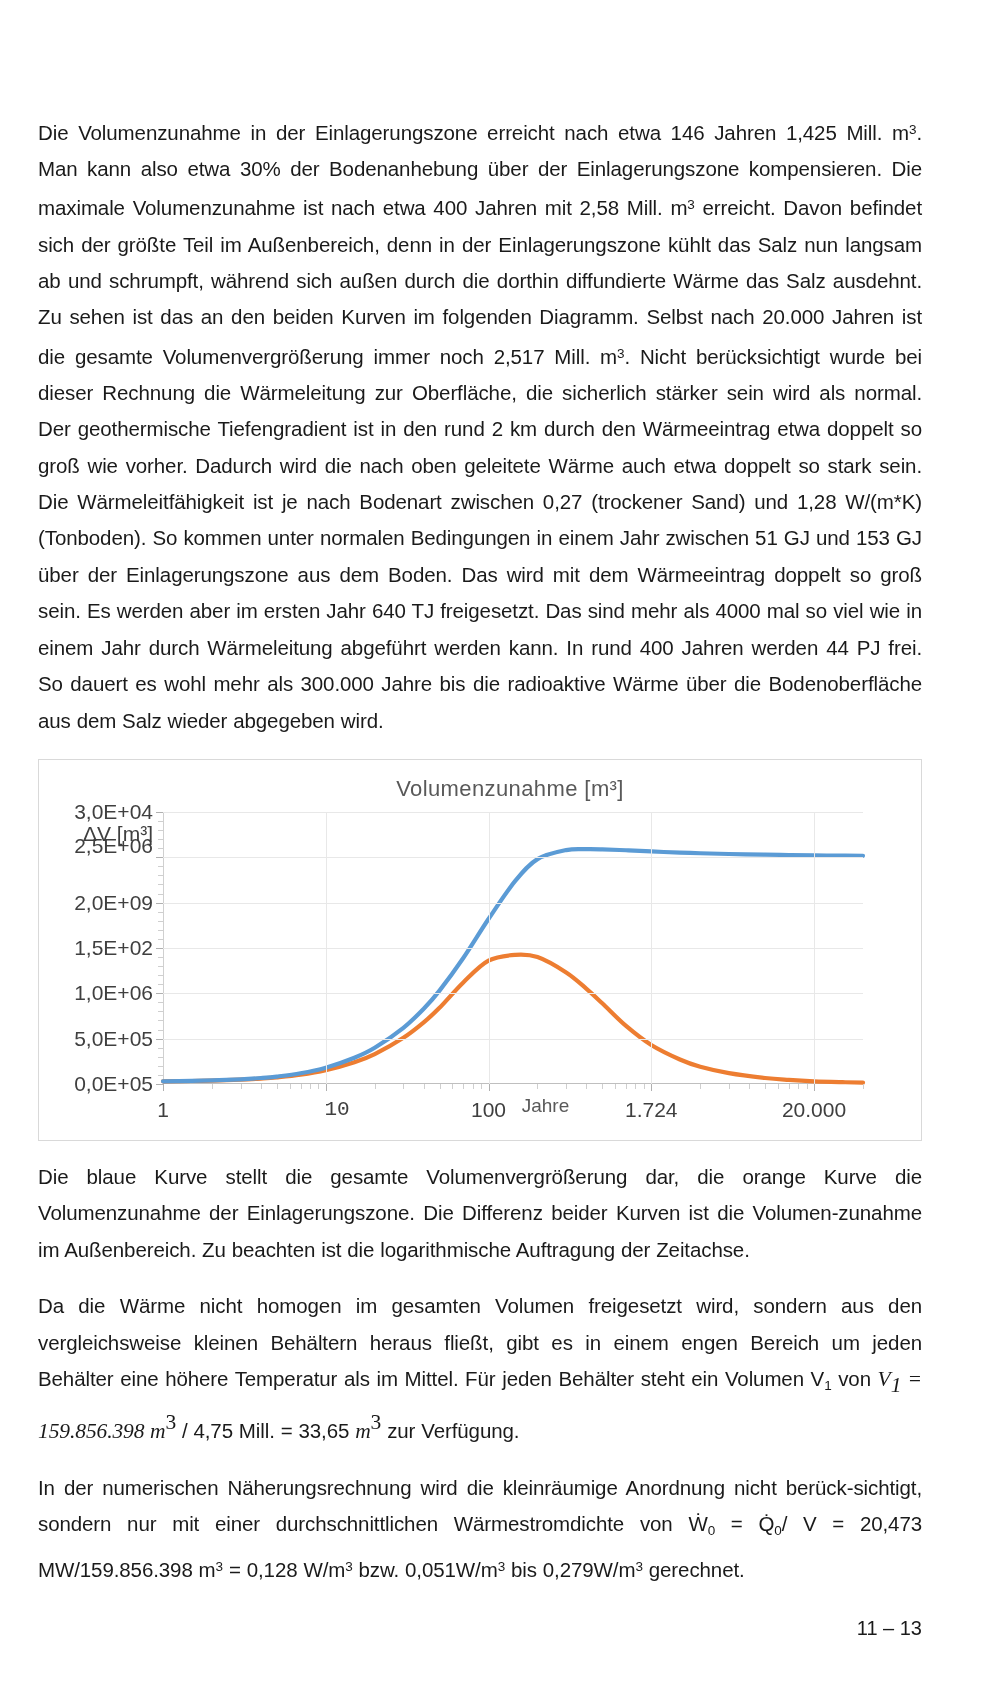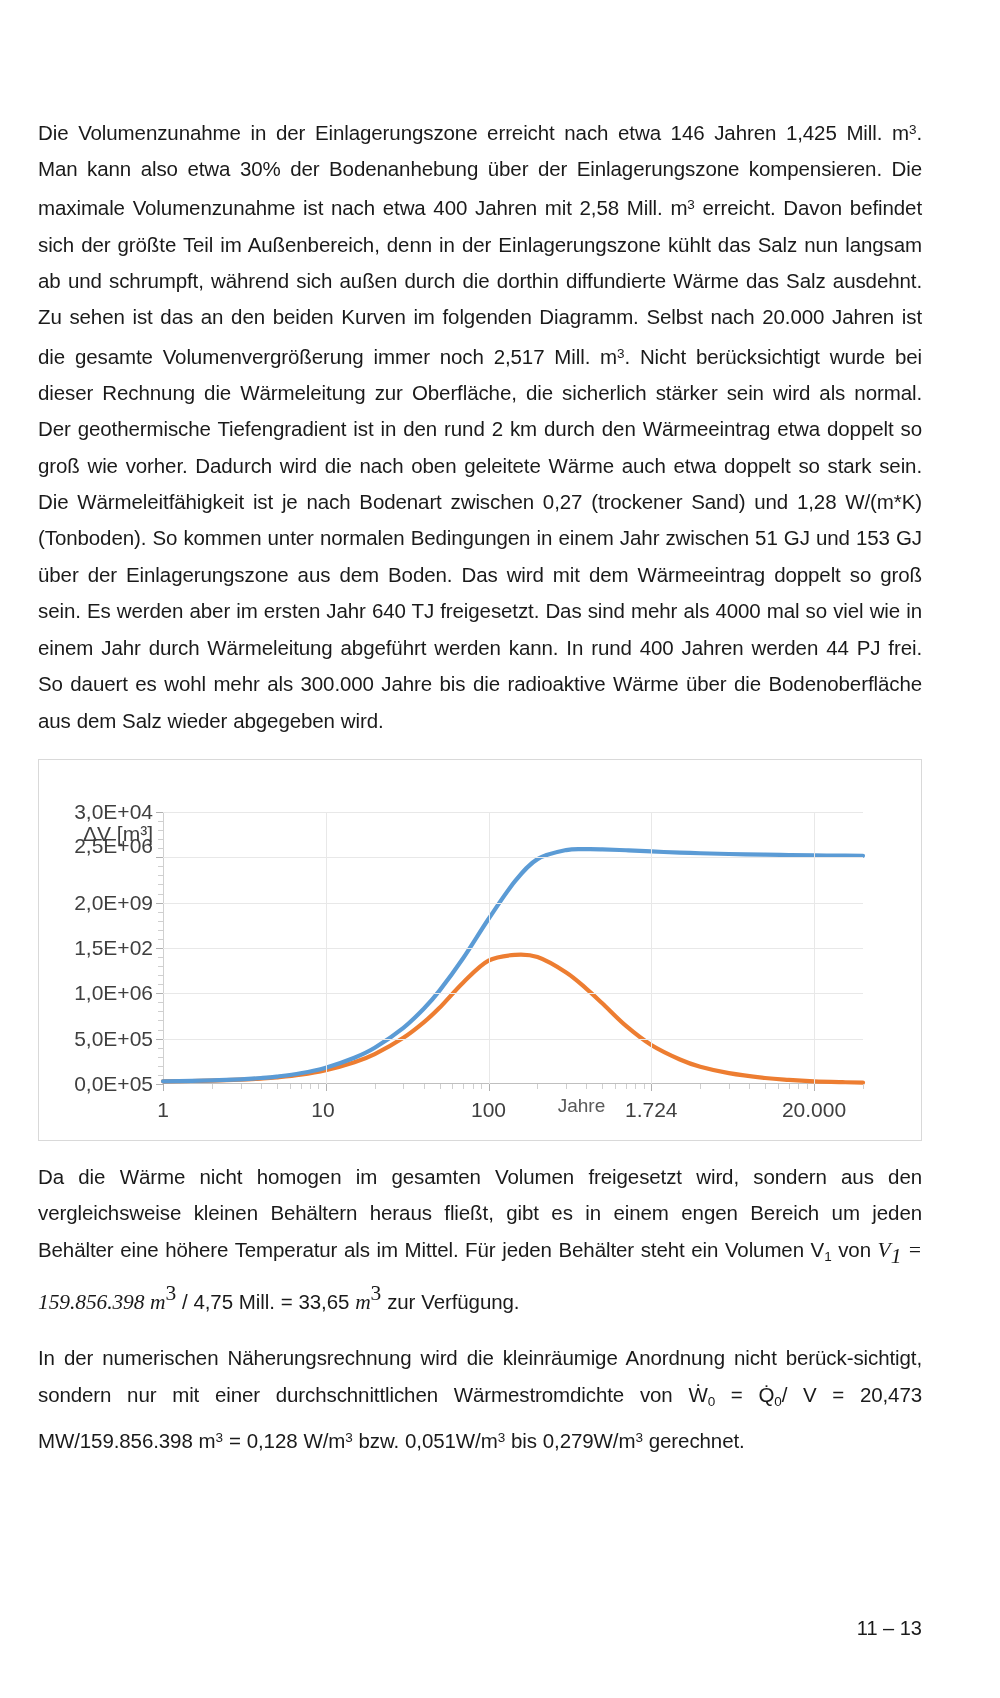--- a/index.html
+++ b/index.html
@@ -187,20 +187,21 @@
 <body>
 
 <div class="page">
   <div class="content">
 
 
     <p class="body-par" id="par2">Die Volumenzunahme in der Einlagerungszone erreicht nach etwa 146 Jahren 1,425 Mill. m<sup>3</sup>. Man kann also etwa 30% der Bodenanhebung über der Einlagerungszone kompensieren. Die maximale Volumenzunahme ist nach etwa 400 Jahren mit 2,58 Mill. m<sup>3</sup> erreicht. Davon befindet sich der größte Teil im Außenbereich, denn in der Einlagerungszone kühlt das Salz nun langsam ab und schrumpft, während sich außen durch die dorthin diffundierte Wärme das Salz ausdehnt. Zu sehen ist das an den beiden Kurven im folgenden Diagramm. Selbst nach 20.000 Jahren ist die gesamte Volumenvergrößerung immer noch 2,517 Mill. m<sup>3</sup>. Nicht berücksichtigt wurde bei dieser Rechnung die Wärmeleitung zur Oberfläche, die sicherlich stärker sein wird als normal. Der geothermische Tiefengradient ist in den rund 2 km durch den Wärmeeintrag etwa doppelt so groß wie vorher. Dadurch wird die nach oben geleitete Wärme auch etwa doppelt so stark sein. Die Wärmeleitfähigkeit ist je nach Bodenart zwischen 0,27 (trockener Sand) und 1,28 W/(m*K)(Tonboden). So kommen unter normalen Bedingungen in einem Jahr zwischen 51 GJ und 153 GJ über der Einlagerungszone aus dem Boden. Das wird mit dem Wärmeeintrag doppelt so groß sein. Es werden aber im ersten Jahr 640 TJ freigesetzt. Das sind mehr als 4000 mal so viel wie in einem Jahr durch Wärmeleitung abgeführt werden kann. In rund 400 Jahren werden 44 PJ frei. So dauert es wohl mehr als 300.000 Jahre bis die radioaktive Wärme über die Bodenoberfläche aus dem Salz wieder abgegeben wird.</p>
 
     <div class="chart-box">
 
+      <div class="chart-title">Volumenzunahme  [m³]</div>
 
       <div class="ylabels" id="ylabels">
           <div class="ytick-label" style="top: 272px;">0,0E+05</div>
           <div class="ytick-label" style="top: 226.667px;">5,0E+05</div>
           <div class="ytick-label" style="top: 181.333px;">1,0E+06</div>
           <div class="ytick-label" style="top: 136px;">1,5E+02</div>
           <div class="ytick-label" style="top: 90.6667px;">2,0E+09</div>
           <div class="ytick-label" style="top: 34px;">2,5E+06</div>
           <div class="ytick-label" style="top: 0px;">3,0E+04</div>
           <div class="yaxis-title" style="top: 9.66667px;">ΔV [m³]</div>
@@ -289,28 +290,29 @@
           <div class="xtick-minor" style="left: 602.014px;"></div>
           <div class="xtick-minor" style="left: 614.901px;"></div>
           <div class="xtick-minor" style="left: 625.796px;"></div>
           <div class="xtick-minor" style="left: 635.235px;"></div>
           <div class="xtick-minor" style="left: 643.56px;"></div>
           <div class="xtick-minor" style="left: 700px;"></div>
         </div>
 
       <div id="xlabels">
           <div class="xtick-label" style="left: 124px;">1</div>
-          <div class="xtick-label" style="left: 284px;">10</div>
+          <div class="xtick-label" style="left: 298px; font-family: Liberation Mono, monospace;">10</div>
           <div class="xtick-label" style="left: 449.503px;">100</div>
           <div class="xtick-label" style="left: 612.255px;">1.724</div>
           <div class="xtick-label" style="left: 775.007px;">20.000</div>
-          <div class="xaxis-title" style="left: 482.724px; margin-left: 36px;">Jahre</div>
+          <div class="xaxis-title" style="left: 482.724px;">Jahre</div>
         </div>
     </div>
 
+    <p class="body-par" id="par3">Die blaue Kurve stellt die gesamte Volumenvergrößerung dar, die orange Kurve die Volumenzunahme der Einlagerungszone. Die Differenz beider Kurven ist die Volumen-zunahme im Außenbereich. Zu beachten ist die logarithmische Auftragung der Zeitachse.</p>
 
     <p class="body-par" id="par4">Da die Wärme nicht homogen im gesamten Volumen freigesetzt wird, sondern aus den vergleichsweise kleinen Behältern heraus fließt, gibt es in einem engen Bereich um jeden Behälter eine höhere Temperatur als im Mittel. Für jeden Behälter steht ein Volumen V<sub>1</sub> von <span class="mathit">V</span><sub class="mathit">1</sub><span class="mathit"> = 159.856.398 </span><span class="mathit">m</span><sup class="mathup">3</sup> / 4,75 Mill. = 33,65 <span class="mathit">m</span><sup class="mathup">3</sup> zur Verfügung.</p>
 
     <p class="body-par" id="par5">In der numerischen Näherungsrechnung wird die kleinräumige Anordnung nicht berück-sichtigt, sondern nur mit einer durchschnittlichen Wärmestromdichte von Ẇ<sub>0</sub> = Q̇<sub>0</sub>/ V = 20,473 MW/159.856.398 m<sup>3</sup> = 0,128 W/m<sup>3</sup>  bzw.  0,051W/m<sup>3</sup> bis 0,279W/m<sup>3</sup> gerechnet.</p>
 
   </div>
 
   <div class="footer">11 – 13</div>
 </div>
 

